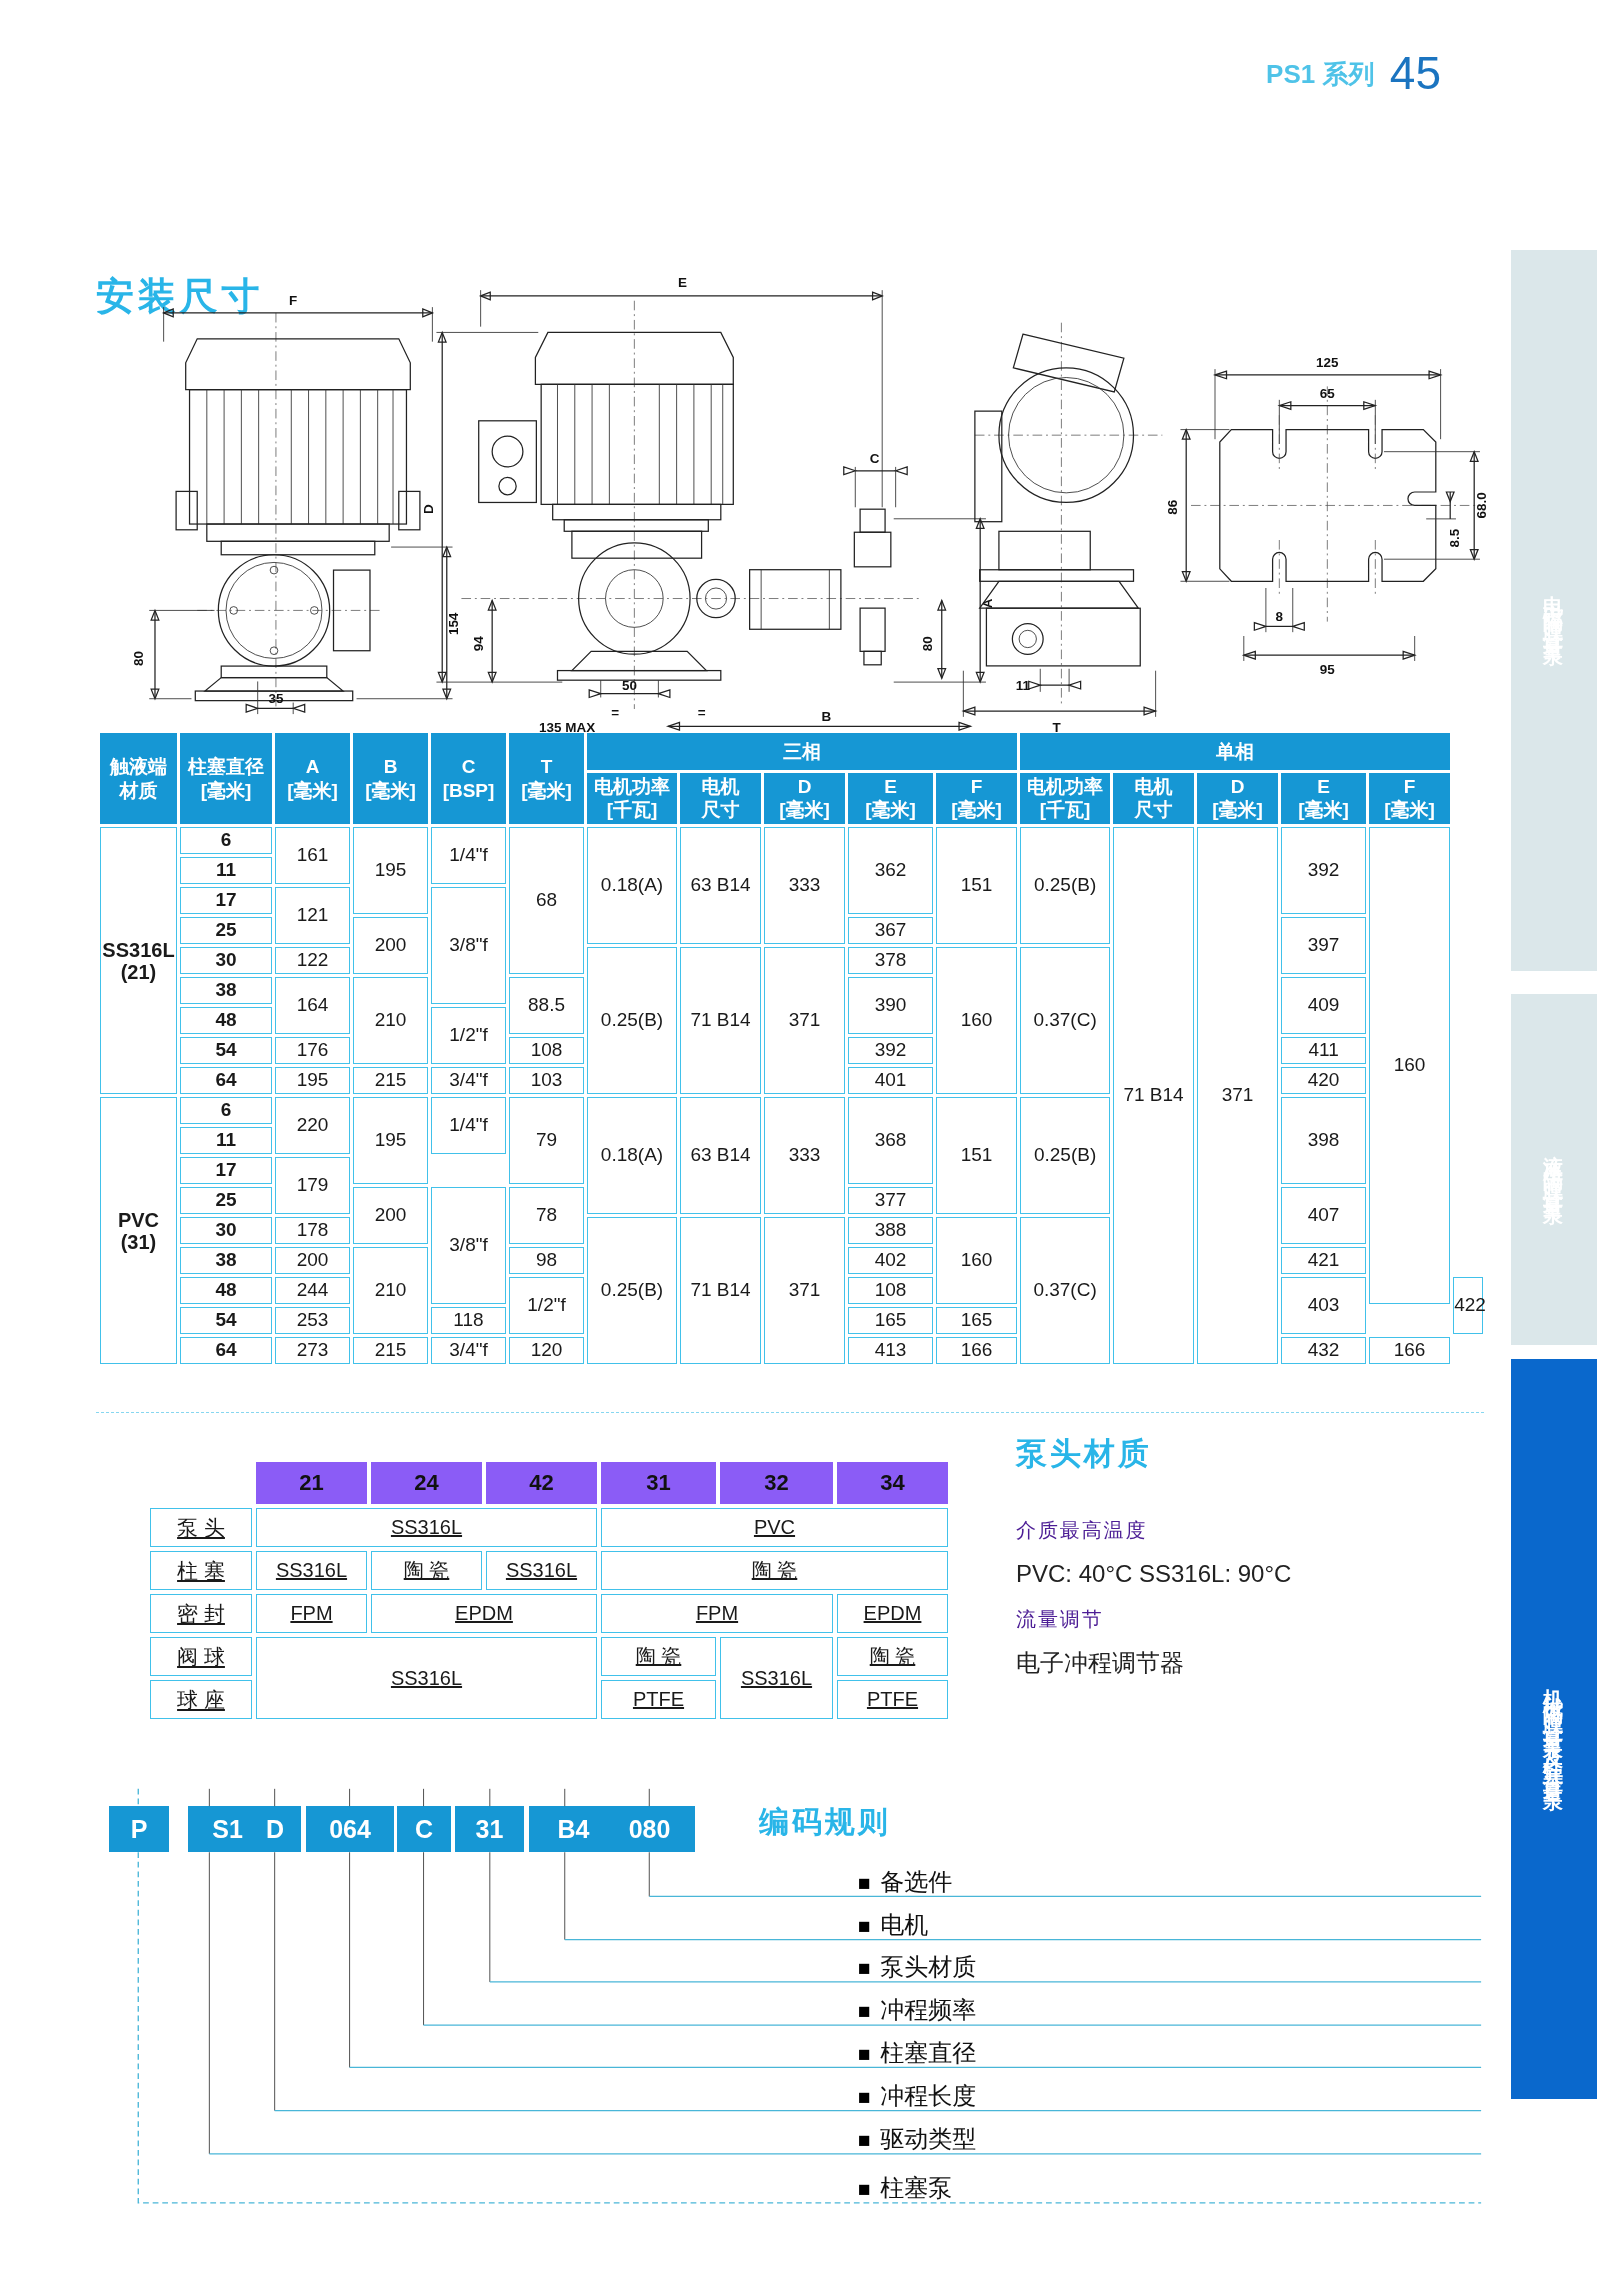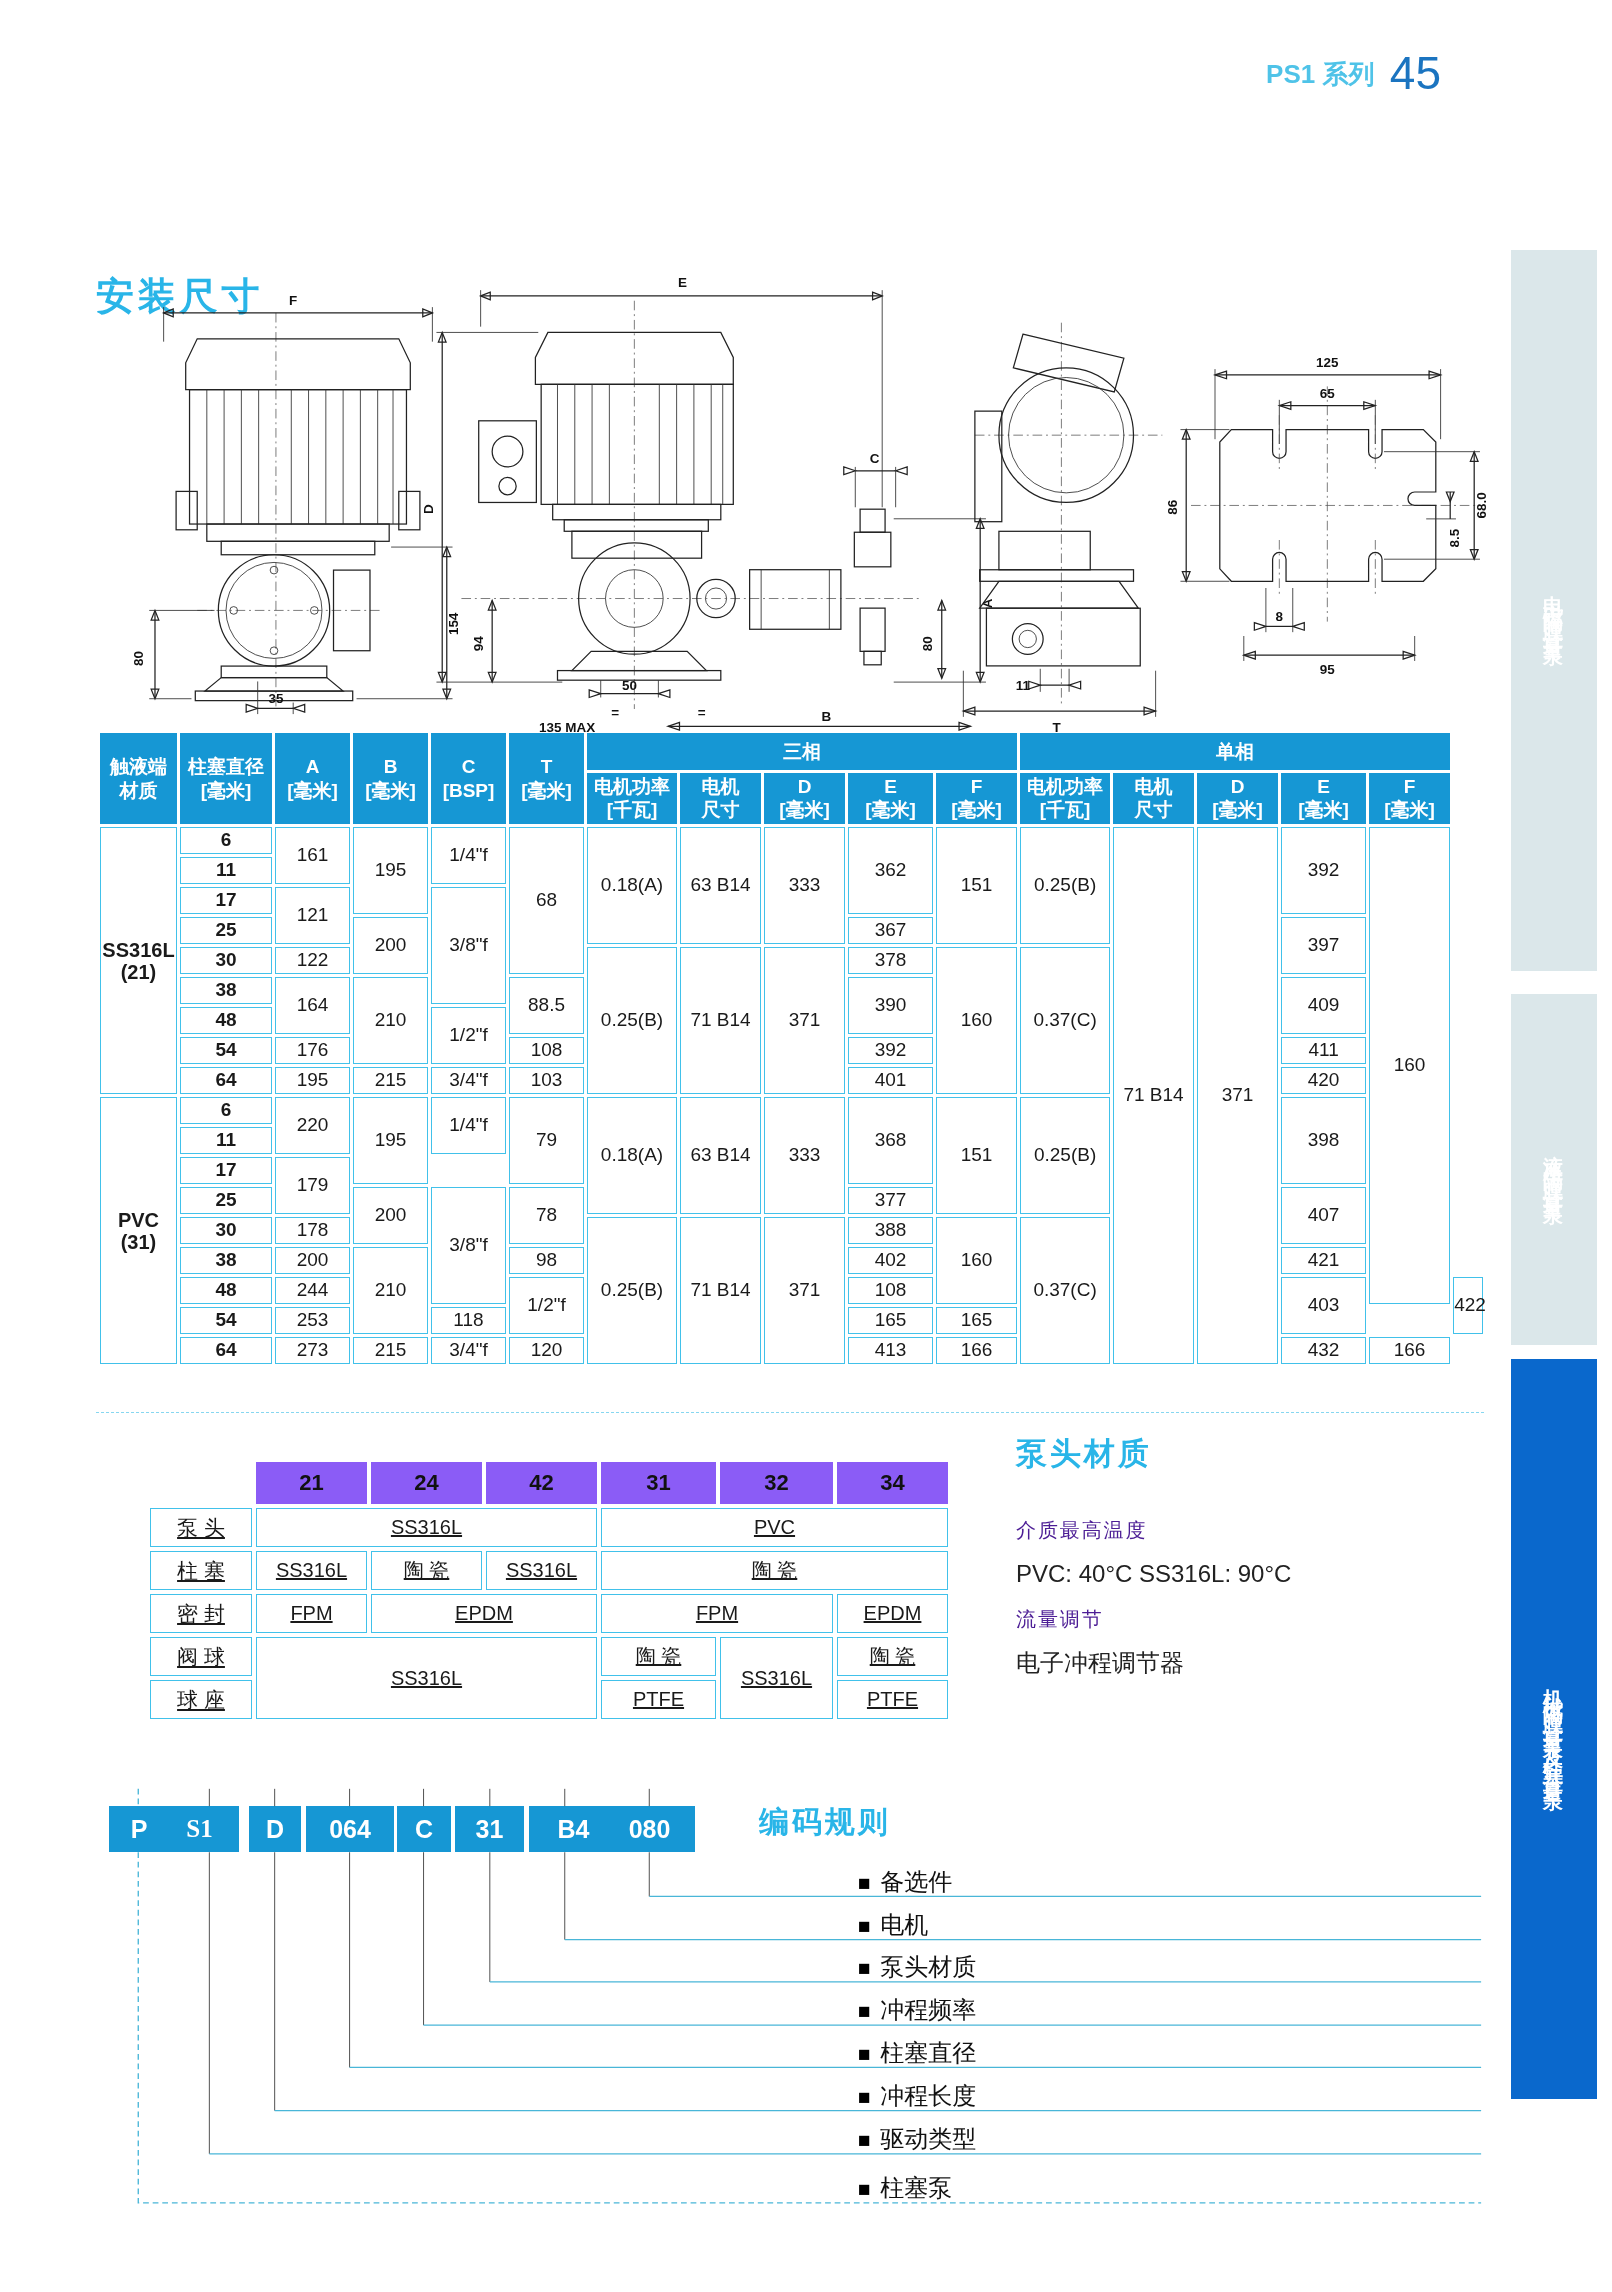--- a/index.html
+++ b/index.html
@@ -538,21 +538,21 @@
     <p class="t1">泵头材质</p>
     <p class="t2">介质最高温度</p>
     <p class="tx">PVC: 40°C    SS316L: 90°C</p>
     <p class="t2">流量调节</p>
     <p class="tx">电子冲程调节器</p>
   </div>
 
   <div class="h-coding">编码规则</div>
   <div id="codeboxes">
       <div class="codebox" style="left: 109px; width: 60px;">P</div>
-      <div class="codebox" style="left: 160px; width: 79px; font-family: Liberation Serif, serif;">S1</div>
+      <div class="codebox" style="left: 188px; width: 79px;">S1</div>
       <div class="codebox" style="left: 249px; width: 52px;">D</div>
       <div class="codebox" style="left: 306px; width: 88px;">064</div>
       <div class="codebox" style="left: 397px; width: 54px;">C</div>
       <div class="codebox" style="left: 455px; width: 69px;">31</div>
       <div class="codebox" style="left: 529px; width: 89px;">B4</div>
       <div class="codebox" style="left: 604px; width: 91px;">080</div>
     </div>
 
   <svg style="position:absolute;left:96px;top:1783px;" width="1388" height="442" viewBox="0 0 1445 460">
     <g stroke="#4a4a4a" stroke-width="1" fill="none">

